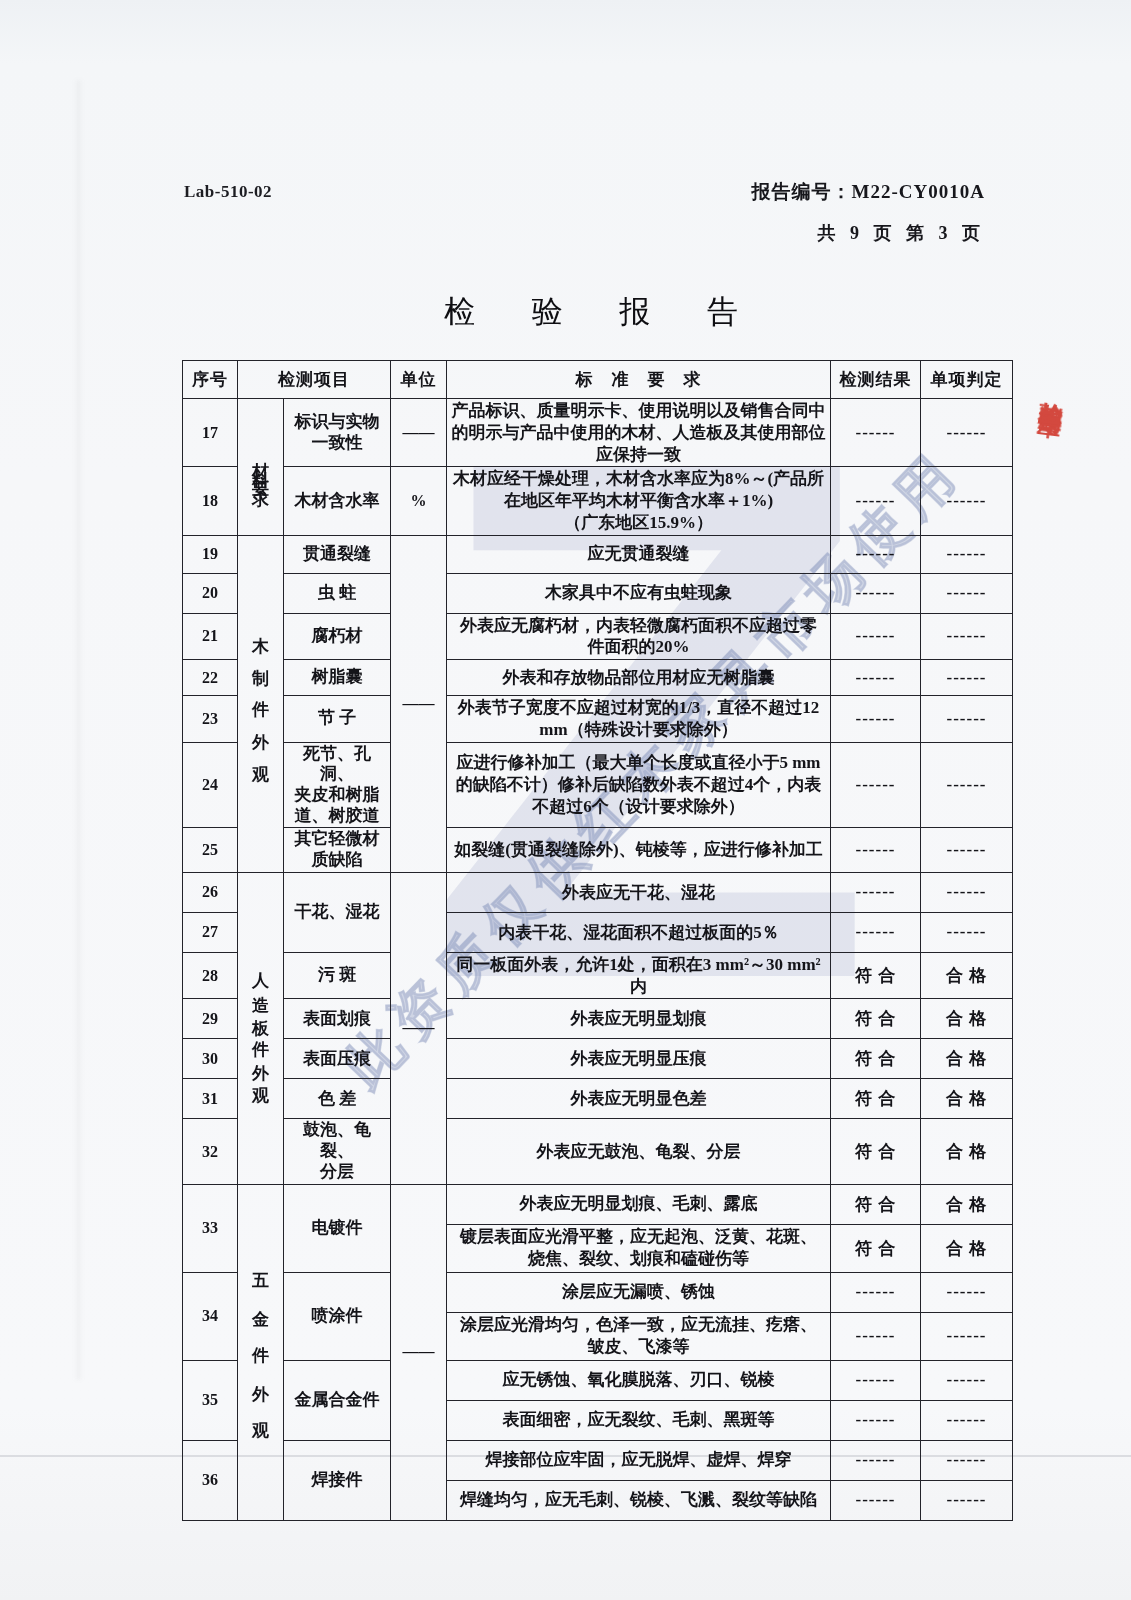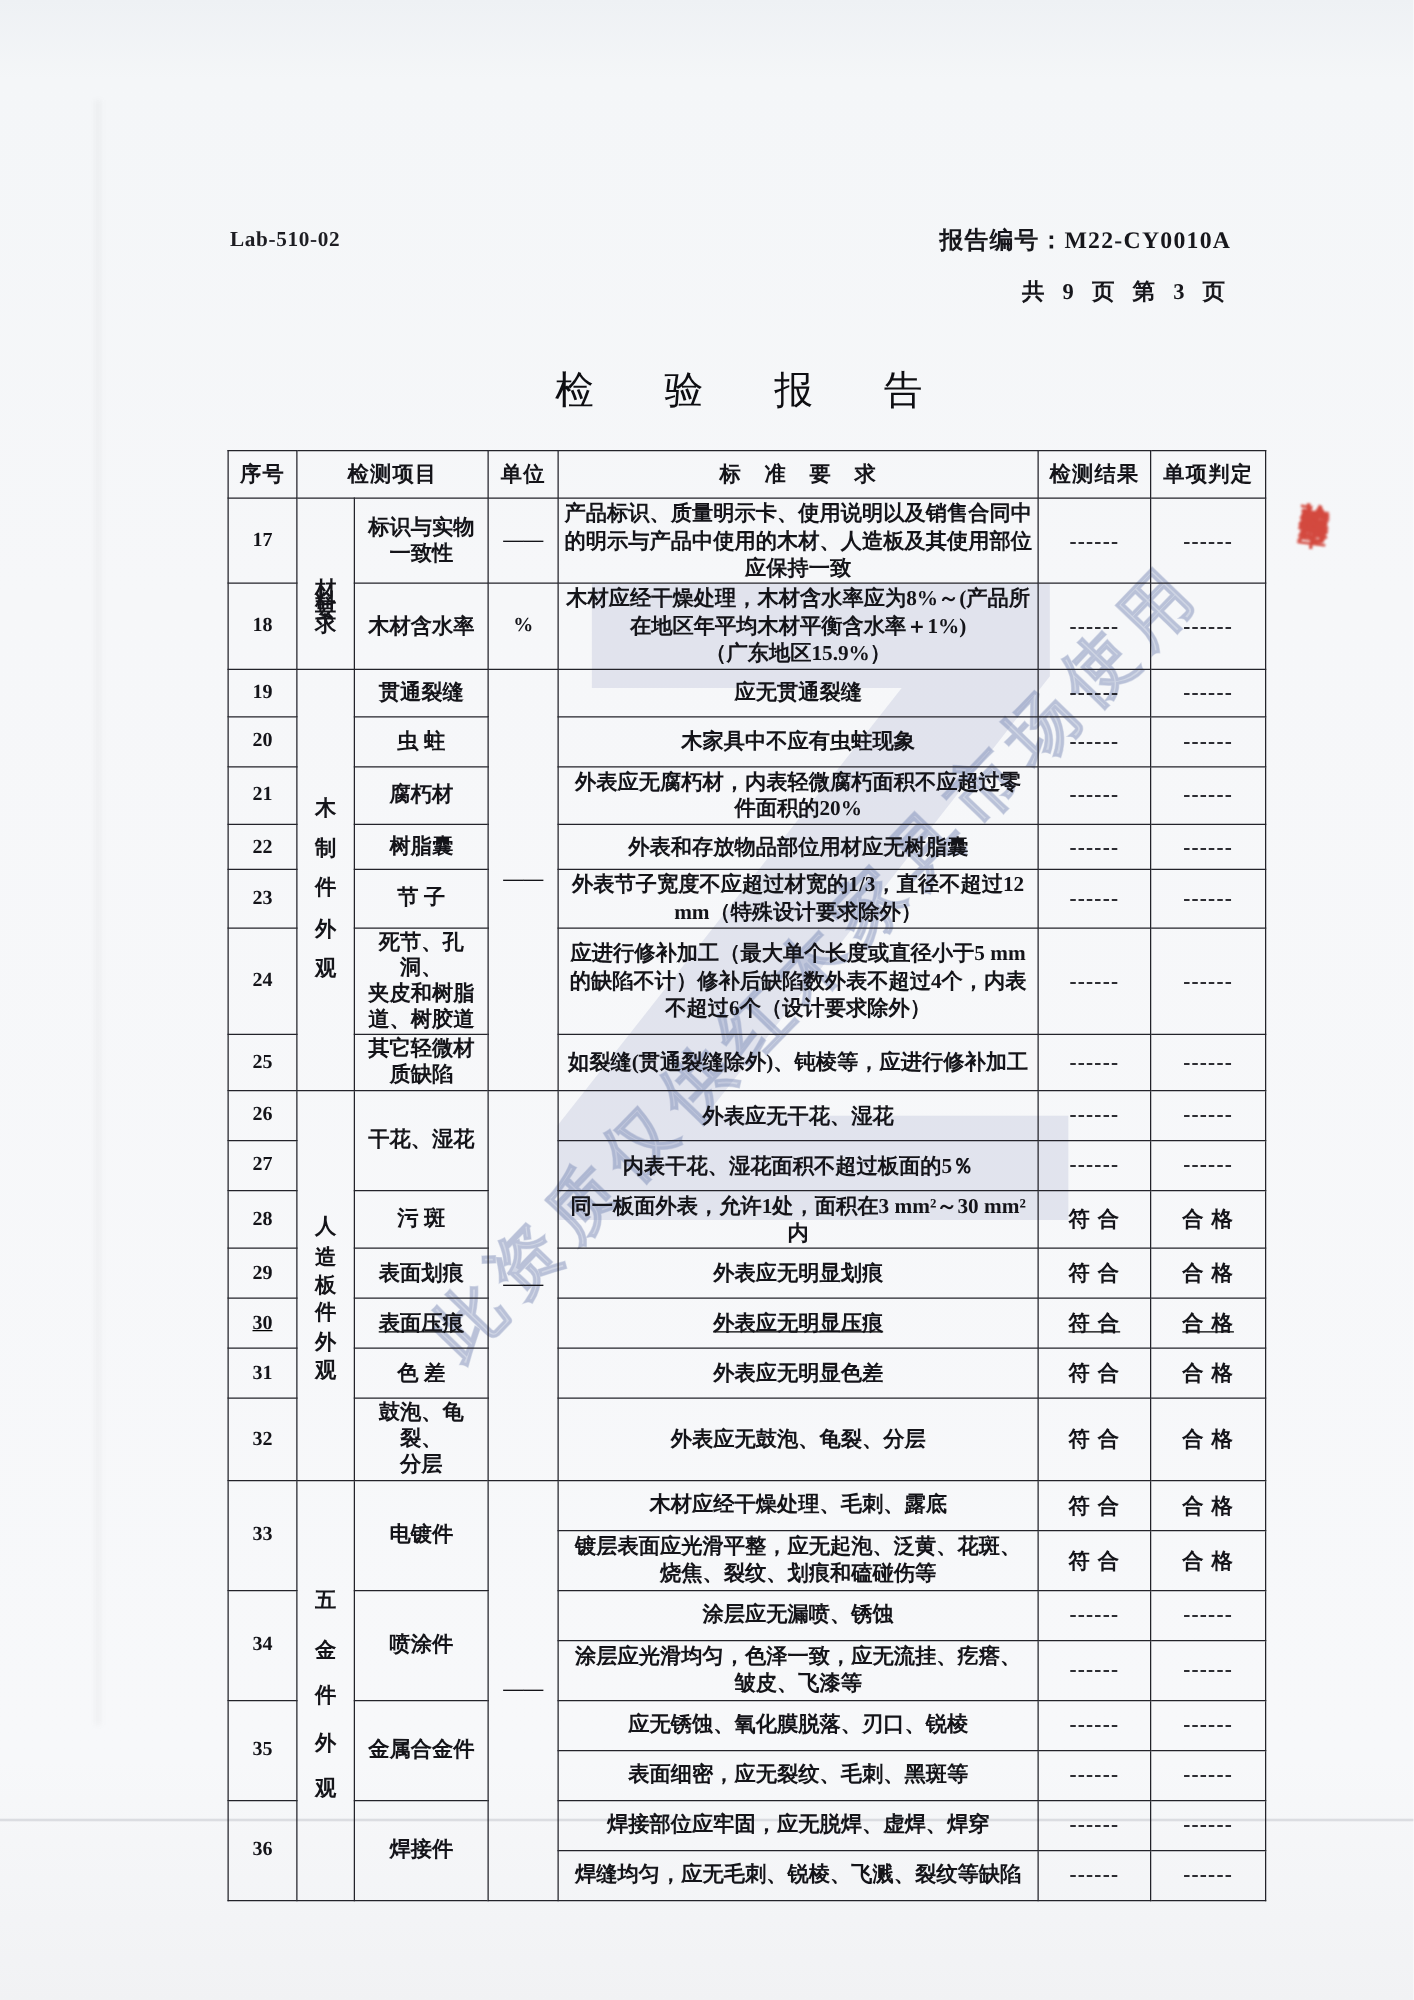--- a/index.html
+++ b/index.html
@@ -192,21 +192,21 @@
           <td class="cell-result">符 合</td>
           <td class="cell-judg">合 格</td>
         </tr>
         <tr style="height: 40px;">
           <td class="cell-no">29</td>
           <td class="cell-item">表面划痕</td>
           <td class="cell-req">外表应无明显划痕</td>
           <td class="cell-result">符 合</td>
           <td class="cell-judg">合 格</td>
         </tr>
-        <tr style="height: 40px; text-decoration: underline;">
+        <tr style="height: 40px;">
           <td class="cell-no">30</td>
           <td class="cell-item">表面压痕</td>
           <td class="cell-req">外表应无明显压痕</td>
           <td class="cell-result">符 合</td>
           <td class="cell-judg">合 格</td>
         </tr>
         <tr style="height: 40px;">
           <td class="cell-no">31</td>
           <td class="cell-item">色 差</td>
           <td class="cell-req">外表应无明显色差</td>
@@ -219,21 +219,21 @@
 分层</td>
           <td class="cell-req">外表应无鼓泡、龟裂、分层</td>
           <td class="cell-result">符 合</td>
           <td class="cell-judg">合 格</td>
         </tr>
         <tr style="height: 40px;">
           <td class="cell-no" rowspan="2">33</td>
           <td class="cell-group" rowspan="8">五金件外观</td>
           <td class="cell-item" rowspan="2">电镀件</td>
           <td class="cell-unit" rowspan="8">——</td>
-          <td class="cell-req">木材应经干燥处理、毛刺、露底</td>
+          <td class="cell-req">外表应无明显划痕、毛刺、露底</td>
           <td class="cell-result">符 合</td>
           <td class="cell-judg">合 格</td>
         </tr>
         <tr style="height: 48px;">
           <td class="cell-req">镀层表面应光滑平整，应无起泡、泛黄、花斑、
 烧焦、裂纹、划痕和磕碰伤等</td>
           <td class="cell-result">符 合</td>
           <td class="cell-judg">合 格</td>
         </tr>
         <tr style="height: 40px;">

